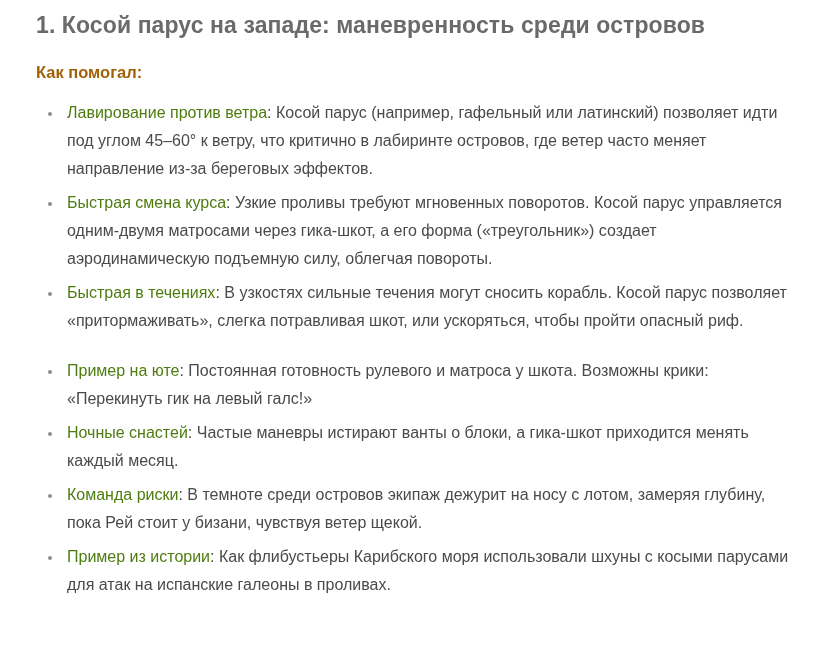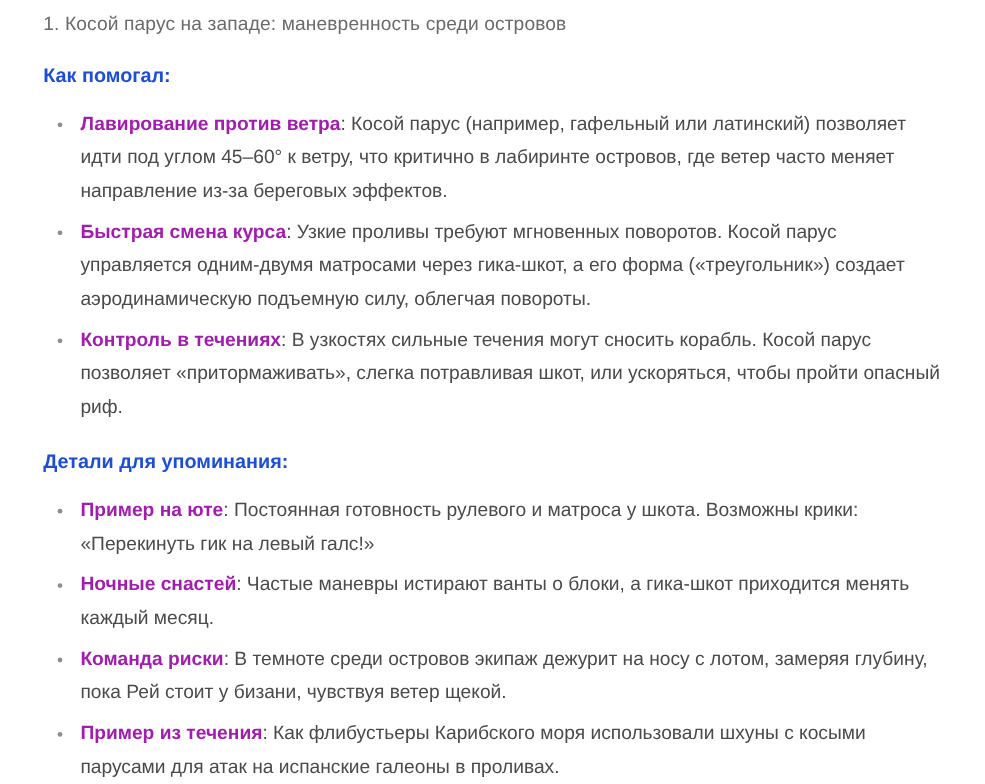--- a/index.html
+++ b/index.html
@@ -13,70 +13,69 @@
     overflow: hidden;
     font-family: "Liberation Sans", "DejaVu Sans", sans-serif;
     -webkit-font-smoothing: antialiased;
   }
   .page {
     box-sizing: border-box;
     width: 821px;
     padding: 6px 28px 0 36px;
   }
   .doc-title {
-    font-size: 16px;
-    font-weight: 400;
+    font-size: 23px;
+    font-weight: 700;
     color: #6a6a6a;
     margin: 6px 0 24px 0;
     letter-spacing: 0.1px;
   }
   .section-title {
     font-size: 16.5px;
     font-weight: 700;
-    color: #1d4ed8;
+    color: #a16207;
     margin: 0;
   }
   ul.bullet-list {
     margin: 17px 0 22px 0;
     padding-left: 27px;
     list-style: disc;
   }
   ul.bullet-list li {
     font-size: 16px;
     line-height: 28px;
     color: #4a4a4a;
     margin-bottom: 6px;
     padding-left: 4px;
   }
   ul.bullet-list li::marker {
     color: #8f8f8f;
     font-size: 13px;
   }
   ul.bullet-list li strong {
-    color: #a21caf;
-    font-weight: 700;
+    color: #4d7c0f;
+    font-weight: 400;
   }
 </style>
 </head>
 <body>
 
 <div class="page">
 
   <h1 class="doc-title">1. Косой парус на западе: маневренность среди островов</h1>
 
   <h2 class="section-title">Как помогал:</h2>
 
   <ul class="bullet-list">
     <li><strong>Лавирование против ветра</strong><span>: Косой парус (например, гафельный или латинский) позволяет идти под углом 45–60° к ветру, что критично в лабиринте островов, где ветер часто меняет направление из-за береговых эффектов.</span></li>
     <li><strong>Быстрая смена курса</strong><span>: Узкие проливы требуют мгновенных поворотов. Косой парус управляется одним-двумя матросами через гика-шкот, а его форма («треугольник») создает аэродинамическую подъемную силу, облегчая повороты.</span></li>
-    <li><strong>Контроль в течениях</strong><span>: В узкостях сильные течения могут сносить корабль. Косой парус позволяет «притормаживать», слегка потравливая шкот, или ускоряться, чтобы пройти опасный риф.</span></li>
+    <li><strong>Быстрая в течениях</strong><span>: В узкостях сильные течения могут сносить корабль. Косой парус позволяет «притормаживать», слегка потравливая шкот, или ускоряться, чтобы пройти опасный риф.</span></li>
   </ul>
 
-  <h2 class="section-title">Детали для упоминания:</h2>
 
   <ul class="bullet-list">
     <li><strong>Пример на юте</strong><span>: Постоянная готовность рулевого и матроса у шкота. Возможны крики: «Перекинуть гик на левый галс!»</span></li>
     <li><strong>Ночные снастей</strong><span>: Частые маневры истирают ванты о блоки, а гика-шкот приходится менять каждый месяц.</span></li>
     <li><strong>Команда риски</strong><span>: В темноте среди островов экипаж дежурит на носу с лотом, замеряя глубину, пока Рей стоит у бизани, чувствуя ветер щекой.</span></li>
-    <li><strong>Пример из течения</strong><span>: Как флибустьеры Карибского моря использовали шхуны с косыми парусами для атак на испанские галеоны в проливах.</span></li>
+    <li><strong>Пример из истории</strong><span>: Как флибустьеры Карибского моря использовали шхуны с косыми парусами для атак на испанские галеоны в проливах.</span></li>
   </ul>
 
 </div>
 
 </body></html>

